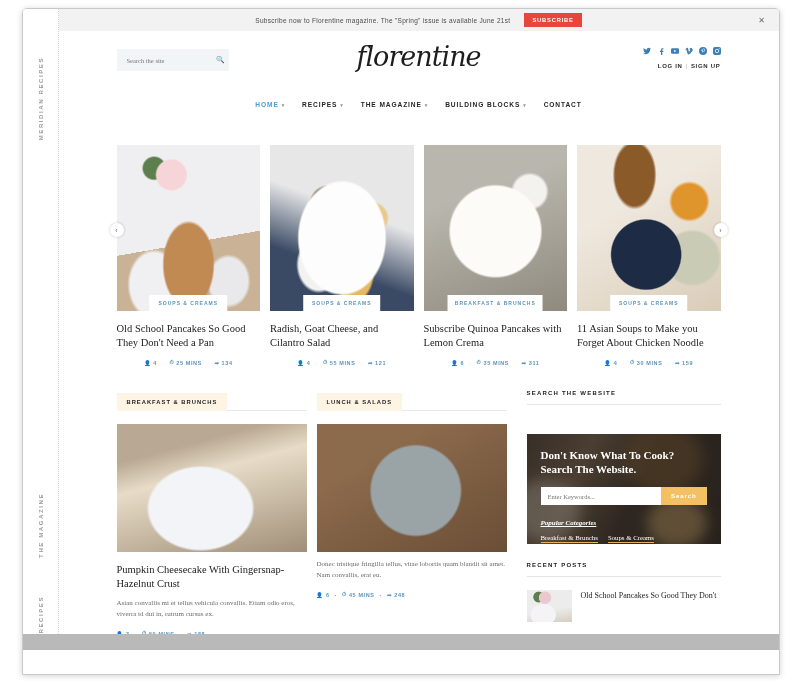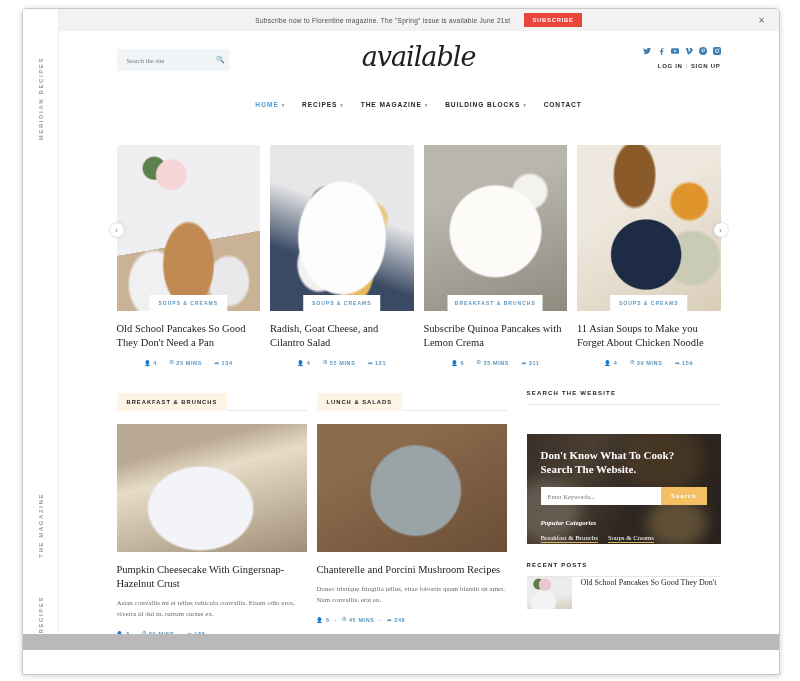--- a/index.html
+++ b/index.html
@@ -193,30 +193,30 @@
   .sw-form input{
     flex:1;border:0;outline:none;background:#fff;padding:0 7px;
     font-family:"Liberation Serif",serif;font-size:6.5px;color:#9a9a9a;
   }
   .sw-btn{
     background:#f3c164;color:#fff;border:0;cursor:pointer;padding:0 10px;
     font-size:6px;font-weight:700;letter-spacing:.9px;
   }
   .sw-pc{
     margin-top:14px;font-family:"Liberation Serif",serif;font-style:italic;
-    font-size:7px;color:#fff;font-weight:700;
+    font-size:7px;color:#fff;font-weight:700;text-decoration:underline;
   }
   .sw-tags{display:flex;flex-wrap:wrap;gap:4px 10px;margin-top:7px;max-width:160px;}
   .sw-tag{
     font-family:"Liberation Serif",serif;font-size:6.8px;color:#fff;
     border-bottom:1px solid #e0b45c;padding-bottom:1px;cursor:pointer;white-space:nowrap;
   }
 
   .recent-wrap{margin-top:18px;}
-  .rp{display:flex;gap:9px;margin-top:0;align-items:flex-start;}
+  .rp{display:flex;gap:9px;margin-top:13px;align-items:flex-start;}
   .rp-thumb{width:45px;height:32px;background-size:cover;background-position:center;flex:none;}
   .rp-title{
     font-family:"Liberation Serif",serif;font-size:8px;line-height:11px;color:#1c1c1c;cursor:pointer;
   }
 
   .fade{
     position:absolute;left:0;right:0;bottom:0;height:16px;background:#b9b9b9;z-index:8;
   }
 </style>
 </head>
@@ -242,21 +242,21 @@
 
       <div class="site">
         <div class="wrap">
 
           <div class="header">
             <div class="searchbox">
               <input placeholder="Search the site" style="">
               <span class="s-ic">🔍</span>
             </div>
 
-            <div class="brand">available</div>
+            <div class="brand">florentine</div>
 
             <div class="social">
               <div class="soc">
                   <svg width="8" height="8" viewBox="0 0 16 16" fill="#3d7fb5">
                     <path d="M16 3c-.6.3-1.2.4-1.9.5.7-.4 1.2-1 1.4-1.8-.6.4-1.3.6-2.1.8C12.8 1.9 12 1.5 11 1.5c-1.8 0-3.3 1.5-3.3 3.3 0 .3 0 .5.1.7C5.1 5.4 2.7 4.1 1.1 2.1c-.3.5-.4 1-.4 1.6 0 1.1.6 2.1 1.5 2.7-.5 0-1-.2-1.5-.4 0 1.6 1.1 2.9 2.6 3.2-.3.1-.6.1-.9.1-.2 0-.4 0-.6-.1.4 1.3 1.6 2.2 3.1 2.3-1.1.9-2.5 1.4-4.1 1.4H0c1.5.9 3.2 1.5 5 1.5 6 0 9.3-5 9.3-9.3v-.4C15 4.2 15.6 3.6 16 3z"></path>
                   </svg>
                 </div>
               <div class="soc">
                   <svg width="8" height="8" viewBox="0 0 16 16" fill="#3d7fb5">
                     <path d="M10.5 16V9.8h2.1l.3-2.4h-2.4V5.9c0-.7.2-1.2 1.2-1.2h1.3V2.5c-.2 0-1-.1-1.9-.1-1.9 0-3.2 1.2-3.2 3.3v1.8H5.8v2.4h2.1V16h2.6z"></path>
@@ -471,21 +471,20 @@
 
             <div class="col">
               <div class="sec-tag">LUNCH &amp; SALADS</div>
               <div class="sec-rule"></div>
               <div class="post-img" style="background:
                   radial-gradient(circle at 52% 52%, #9aa3a6 0 37%, transparent 39%),
                   radial-gradient(ellipse at 50% 48%, #e8e2d2 0 26%, transparent 28%),
                   radial-gradient(ellipse at 56% 56%, #5b4428 0 14%, transparent 16%),
                   radial-gradient(ellipse at 42% 44%, #cdbb94 0 13%, transparent 15%),
                   linear-gradient(150deg,#8c6a4c 0 28%,#6a4e36 100%);"></div>
-              <div class="post-title">Chanterelle and Porcini Mushroom Recipes</div>
               <div class="post-exc">Donec tristique fringilla tellus, vitae lobortis quam blandit sit amet. Nam convallis, erat eu.</div>
               <div class="post-meta">
                 <span class="mi">
                     <span>👤</span>
                     <span>6</span>
                   </span>
                 <span class="dot">·</span>
                 <span class="mi">
                     <span>⏱</span>
                     <span>45 MINS</span>

